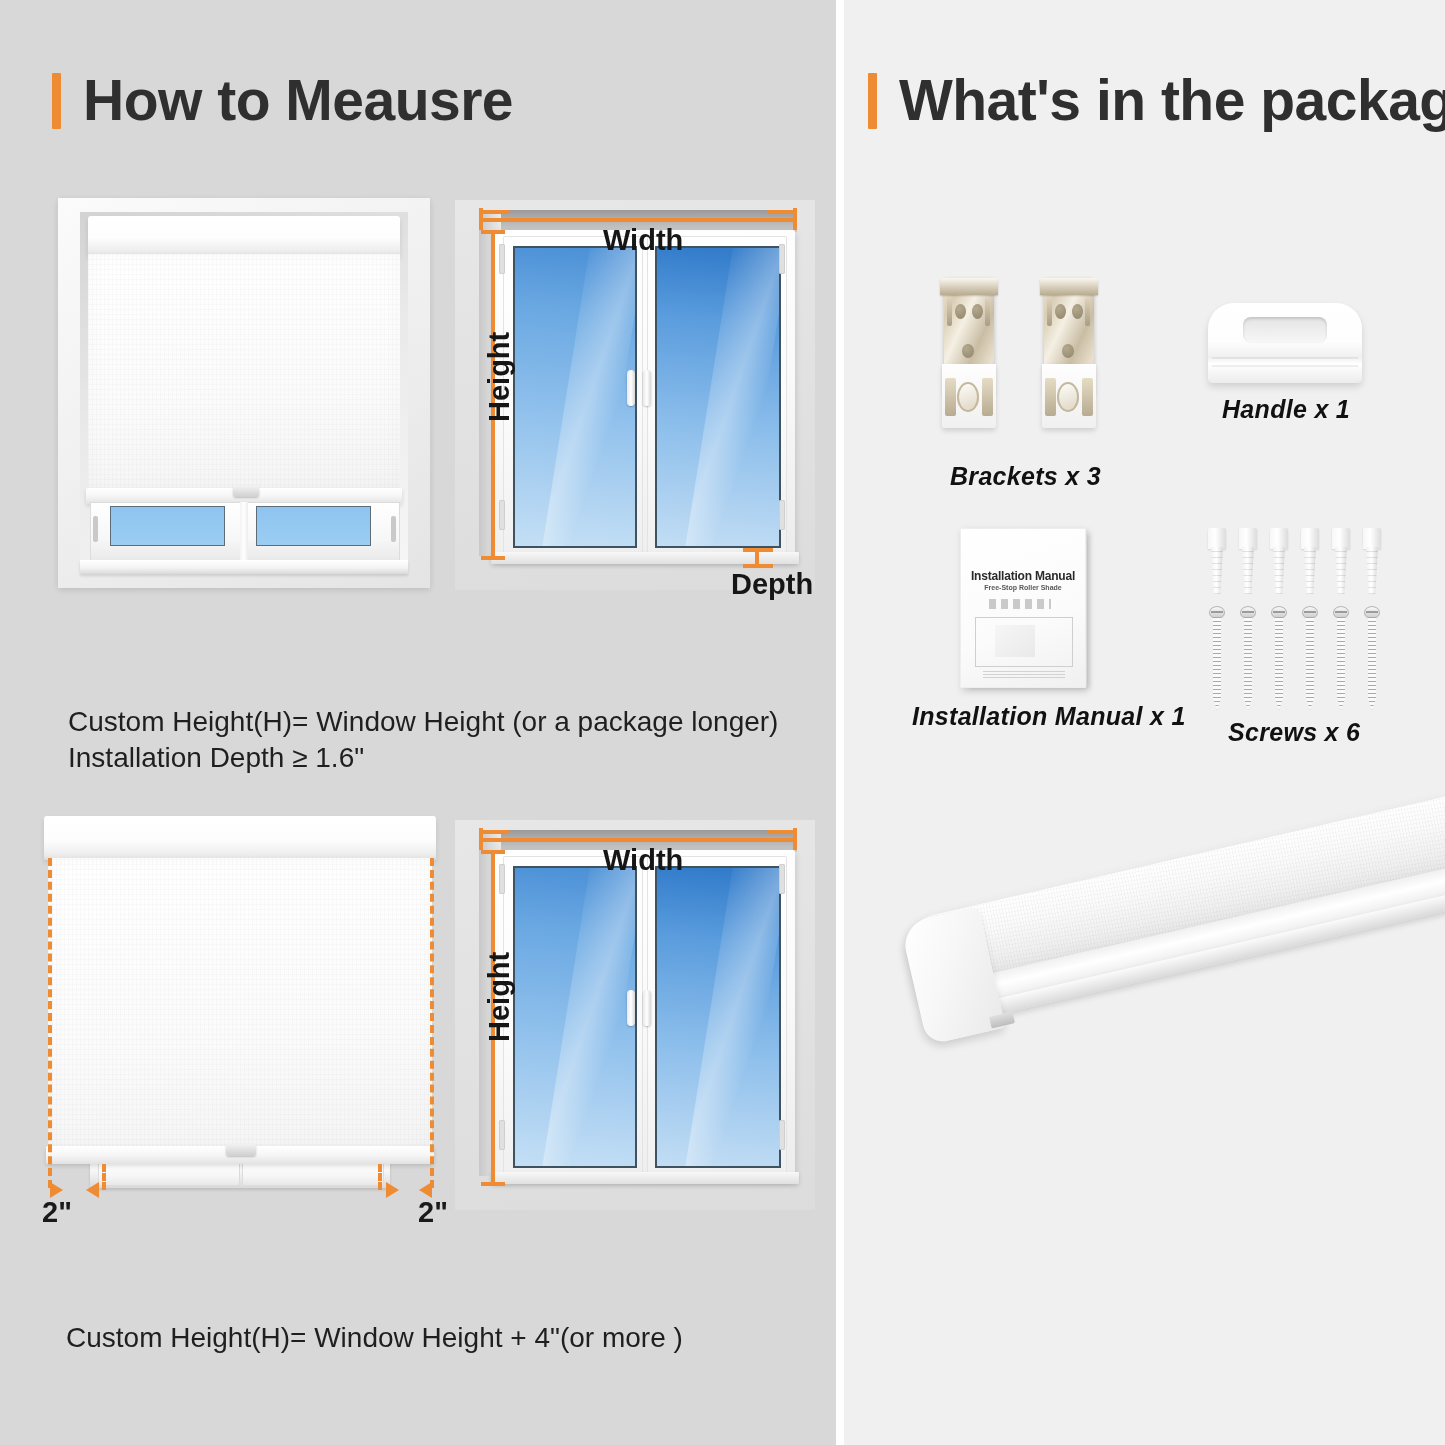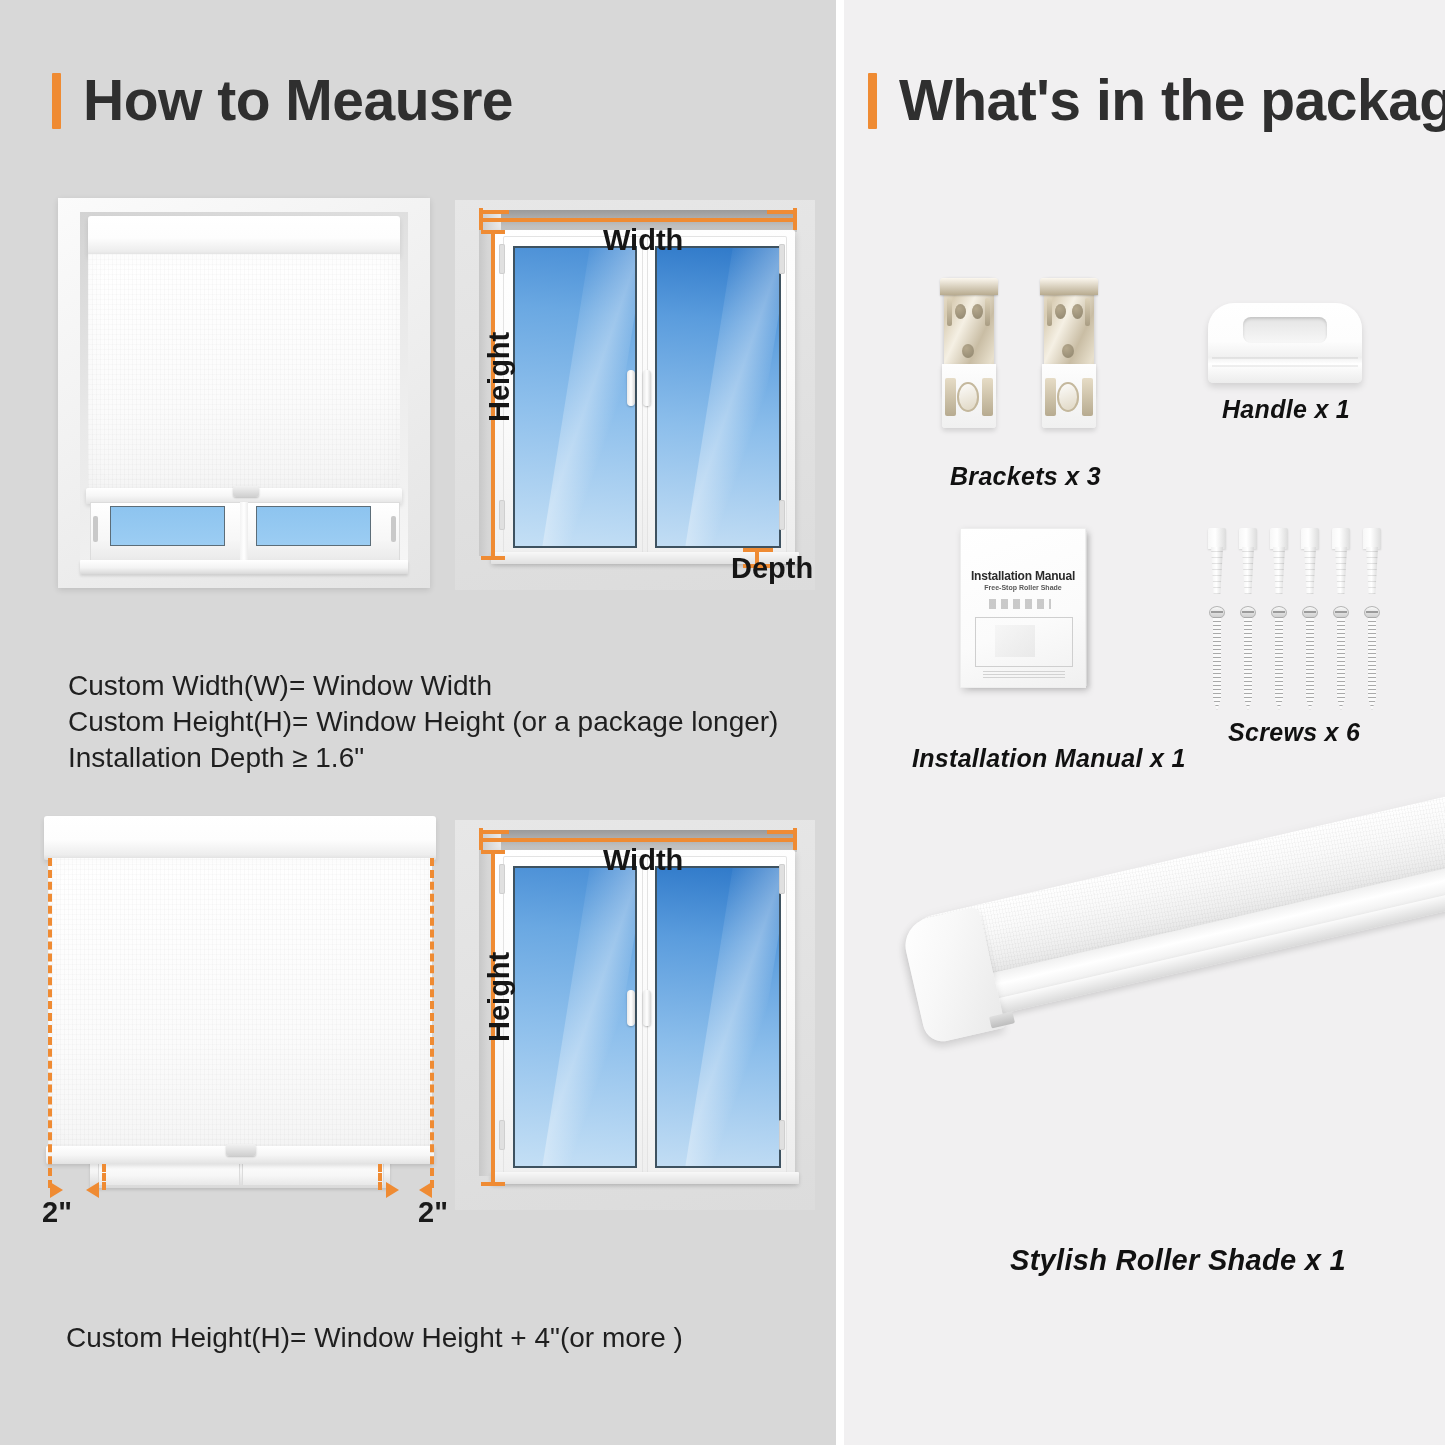--- a/index.html
+++ b/index.html
@@ -338,24 +338,23 @@
     <div class="dim-label" style="left:148px;top:24px;">Width</div>
 
     <div class="mk mk-v" style="left:36px;top:30px;height:330px;"></div>
     <div class="mk-cap-h" style="left:26px;top:30px;width:24px;"></div>
     <div class="mk-cap-h" style="left:26px;top:356px;width:24px;"></div>
     <div class="dim-label vert" style="left:28px;top:222px;">Height</div>
 
     <div class="mk mk-h" style="left:288px;top:348px;width:30px;"></div>
     <div class="mk mk-v" style="left:300px;top:348px;height:20px;"></div>
     <div class="mk mk-h" style="left:288px;top:364px;width:30px;"></div>
-    <div class="dim-label" style="left:276px;top:352px;">Depth</div>
-  </div>
-
-  <div class="body-line" style="left:68px;top:670px;">Custom Width(W)= Window Width</div>
+    <div class="dim-label" style="left:276px;top:368px;">Depth</div>
+  </div>
+
   <div class="body-line" style="left:68px;top:706px;">Custom Height(H)= Window Height (or a package longer)</div>
   <div class="body-line" style="left:68px;top:742px;">Installation Depth ≥ 1.6"</div>
 
   <div class="winshade" style="left:38px;top:812px;width:404px;height:390px;">
     <div class="ws-sill" style="left:52px;top:342px;width:300px;height:34px;"></div>
     <div class="ws-sash" style="left:60px;top:348px;width:140px;height:24px;"></div>
     <div class="ws-sash" style="left:204px;top:348px;width:140px;height:24px;"></div>
 
     <div class="ws-valance" style="left:6px;top:4px;width:392px;height:44px;"></div>
     <div class="ws-fabric" style="left:10px;top:46px;width:384px;height:292px;"></div>
@@ -448,21 +447,21 @@
     <div class="manual-back"></div>
     <div class="manual">
       <div class="manual-title">Installation Manual</div>
       <div class="manual-sub">Free-Stop Roller Shade</div>
       <div class="manual-scribble"></div>
       <div class="manual-box"></div>
       <div class="manual-sq"></div>
       <div class="manual-foot"></div>
     </div>
   </div>
-  <div class="pkg-label" style="left:912px;top:744px;">Installation Manual x 1</div>
+  <div class="pkg-label" style="left:912px;top:702px;">Installation Manual x 1</div>
 
   <div style="position:absolute;left:1208px;top:528px;width:180px;height:170px;">
     <div class="anchor" style="left:0px;top:0px;">
         <div class="anchor-head"></div>
         <div class="anchor-body"></div>
       </div>
     <div class="anchor" style="left:31px;top:0px;">
         <div class="anchor-head"></div>
         <div class="anchor-body"></div>
       </div>
@@ -512,15 +511,14 @@
 
   <div class="roller-wrap">
     <div class="roller">
       <div class="roller-top"></div>
       <div class="roller-lip"></div>
       <div class="roller-rail"></div>
       <div class="roller-cap"></div>
       <div class="roller-endbit"></div>
     </div>
   </div>
-  <div class="pkg-label big" style="left:1010px;top:1244px;">Stylish Roller Shade x 1</div>
 
 </div>
 
 </body></html>

